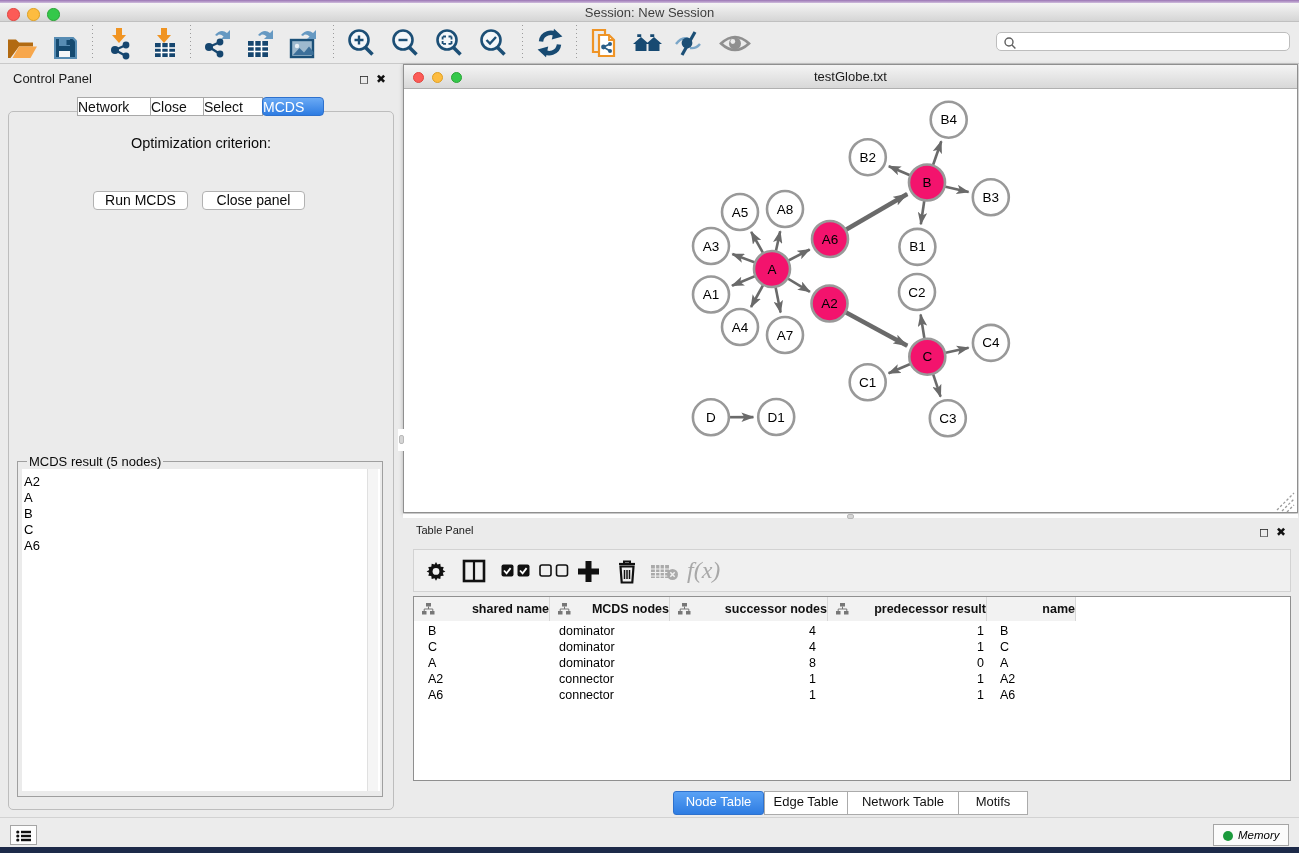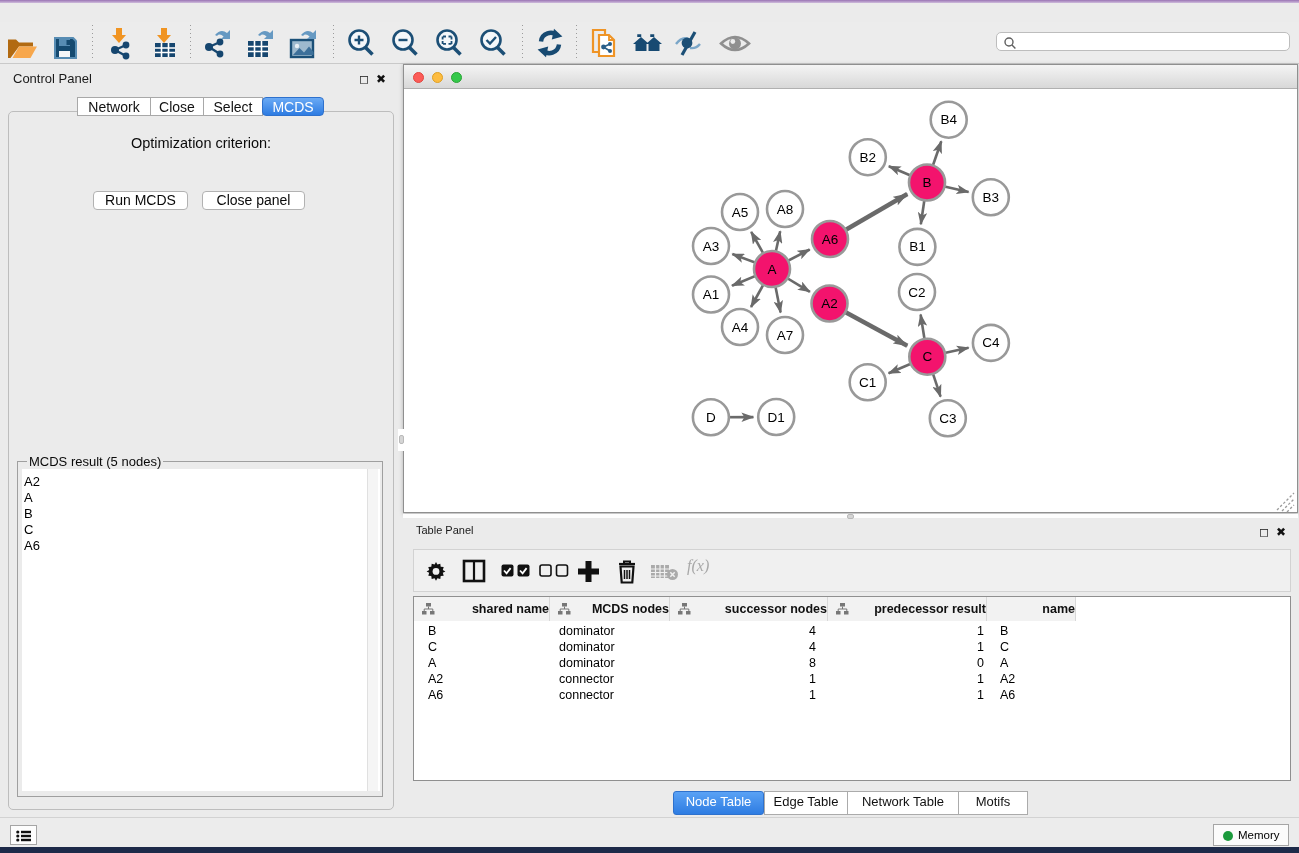--- a/index.html
+++ b/index.html
@@ -25,21 +25,21 @@
   background-image:repeating-linear-gradient(#9b9b9b 0 1.5px, transparent 1.5px 4px); }
 .search { position:absolute; left:996px; top:10px; width:294px; height:19px;
   background:#fff; border:1px solid #bdbdbd; border-radius:5px; }
 
 .cpanel-title { position:absolute; left:13px; top:71px; font-size:13px; color:#1a1a1a; }
 .wbtn { position:absolute; font-size:12px; color:#111; }
 .cbox { position:absolute; left:8px; top:111px; width:386px; height:699px;
   background:#ebebeb; border:1px solid #bdbdbd; border-radius:5px; }
 .tabs { position:absolute; left:77px; top:97px; height:19px; }
 .tab { position:absolute; top:0; height:19px; background:#fff; border:1px solid #a8a8a8;
-  font-size:14px; color:#111; text-align:center; line-height:18px; }
+  font-size:14px; color:#111; text-align:left; line-height:18px; }
 .tab.sel { background:linear-gradient(#6aaaf5,#2e7ce2); color:#fff; border:1px solid #2e71cd;
   border-radius:4px; }
 .optlabel { position:absolute; left:8px; top:135px; width:386px; text-align:center;
   font-size:14.5px; color:#0a0a0a; }
 .combo { position:absolute; left:42px; top:159px; width:313px; height:20px;
   background:#fff; border:1px solid #b2b2b2; border-radius:4px; font-size:14px; color:#0a0a0a; }
 .combo .txt { position:absolute; left:12px; top:1px; }
 .spin { position:absolute; right:-1px; top:-1px; width:17px; height:20px;
   background:linear-gradient(#6aaaf5,#2e7ce2); border-radius:0 4px 4px 0; }
 .btn { position:absolute; height:19px; background:#fff; border:1px solid #b2b2b2;
@@ -82,20 +82,26 @@
   background:#ececec; border-top:1px solid #d2d2d2; }
 .listbtn { position:absolute; left:10px; top:7px; width:27px; height:20px;
   background:#fdfdfd; border:1px solid #a5a5a5; }
 .membtn { position:absolute; left:1213px; top:6px; width:76px; height:22px;
   background:#fbfbfb; border:1px solid #a5a5a5; font-size:11.5px; color:#000; }
 .navy { position:absolute; left:0; top:847px; width:1299px; height:6px; background:#1d2a49; }
 </style>
 </head>
 <body>
 <div class="app">
+  <div class="titlebar">
+    <div class="tl r"></div>
+      <div class="tl y"></div>
+      <div class="tl g"></div>
+    <div class="titletext">Session: New Session</div>
+  </div>
   <div class="purple"></div>
   <div class="toolbar" id="toolbar">
     <div class="sep" style="left:92px;"></div>
     <div class="sep" style="left:190px;"></div>
     <div class="sep" style="left:333px;"></div>
     <div class="sep" style="left:522px;"></div>
     <div class="sep" style="left:576px;"></div>
 
     <svg class="tbi" style="left:4px;" width="33" height="32" viewBox="0 0 33 32">
       <path d="M4 31 V12.5 h8 l3 3 h14 v4 H15 L6.5 31 z" fill="#b26a11"></path>
@@ -243,20 +249,21 @@
         <div class="item">A6</div>
       <div class="vscroll"></div>
     </div>
   </div>
 
   <div class="netwin">
     <div class="nettitle">
       <div class="ntl r"></div>
         <div class="ntl y"></div>
         <div class="ntl g"></div>
+      <div class="nettitletext">testGlobe.txt</div>
     </div>
     <div id="graph">
     <svg style="position:absolute;left:0;top:24px;" width="893" height="424" viewBox="0 0 893 424">
     <defs>
     <marker id="arS" markerWidth="13" markerHeight="9.5" refX="12" refY="4.75" orient="auto" markerUnits="userSpaceOnUse">
               <path d="M0,0 L13,4.75 L0,9.5 L3,4.75 z" fill="#6a6a6a"></path>
             </marker>
     <marker id="arB" markerWidth="15" markerHeight="10" refX="14" refY="5" orient="auto" markerUnits="userSpaceOnUse">
               <path d="M0,0 L15,5 L0,10 L3.2,5 z" fill="#6a6a6a"></path>
             </marker>
@@ -375,21 +382,21 @@
       <g fill="#aaa">
           <rect x="0" y="2" width="18" height="13"></rect>
         </g>
       <g stroke="#f0f0f0" stroke-width="1.2">
           <path d="M0 6 h18 M0 9.5 h18 M0 13 h18 M4.5 2 v13 M9 2 v13 M13.5 2 v13"></path>
         </g>
       <circle cx="21.5" cy="11.5" r="5.5" fill="#aaa"></circle>
       <path d="M19.3 9.3 l4.4 4.4 M23.7 9.3 l-4.4 4.4" stroke="#f0f0f0" stroke-width="1.5"></path>
     </svg>
 
-    <div style="position:absolute;left:273px;top:7px;font-family:'Liberation Serif',serif;font-style:italic;font-size:16px;color:#a8a8a8;">f(x)</div>
+    <div style="position:absolute;left:273px;top:7px;font-family:'Liberation Serif',serif;font-style:italic;font-size:24px;color:#a8a8a8;">f(x)</div>
   </div>
   <div class="tp-table" id="tptable">
     <div class="th" style="left:0; width:136px;">
         <div class="lbl">shared name</div>
       </div>
     <div class="th" style="left:136px; width:120px;">
         <div class="lbl">MCDS nodes</div>
       </div>
     <div class="th" style="left:256px; width:158px;">
         <div class="lbl">successor nodes</div>
@@ -473,17 +480,17 @@
         <rect x="5" y="0.8" width="10" height="2.4"></rect>
             <rect x="5" y="4.8" width="10" height="2.4"></rect>
             <rect x="5" y="8.8" width="10" height="2.4"></rect>
           </g>
       </svg>
     </div>
     <div class="membtn">
       <svg style="position:absolute;left:9px;top:6px;" width="10" height="10" viewBox="0 0 10 10">
           <circle cx="5" cy="5" r="5" fill="#1b9a3c"></circle>
         </svg>
-      <span style="position:absolute;left:24px;top:4px;">Memory</span>
+      <span style="position:absolute;left:24px;top:4px;font-style:italic;">Memory</span>
     </div>
   </div>
   <div class="navy"></div>
 </div>
 
 </body></html>

